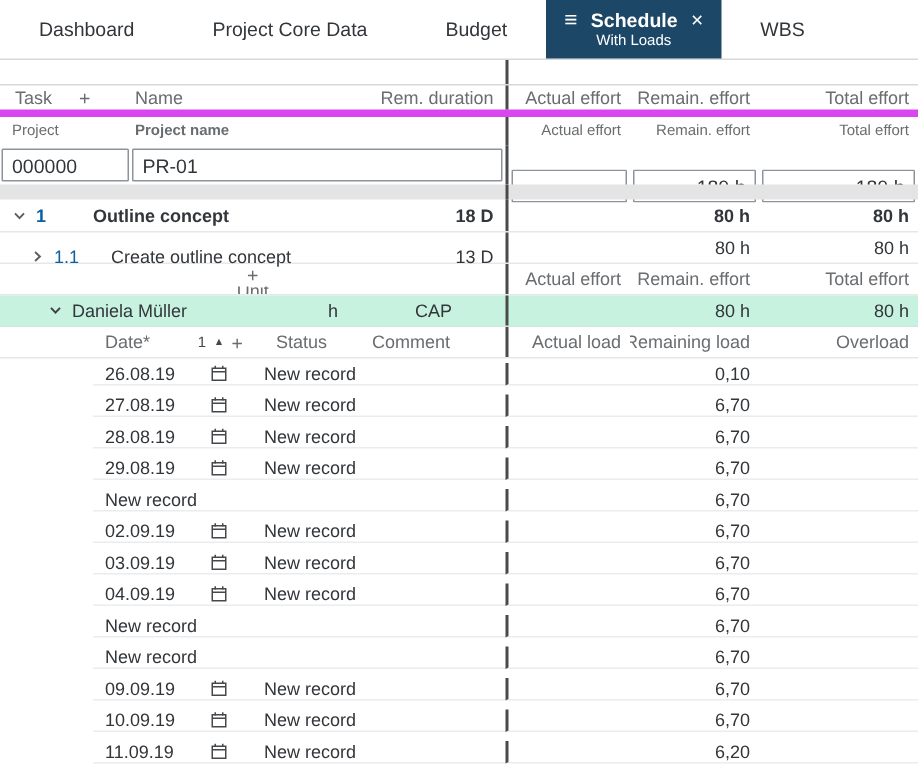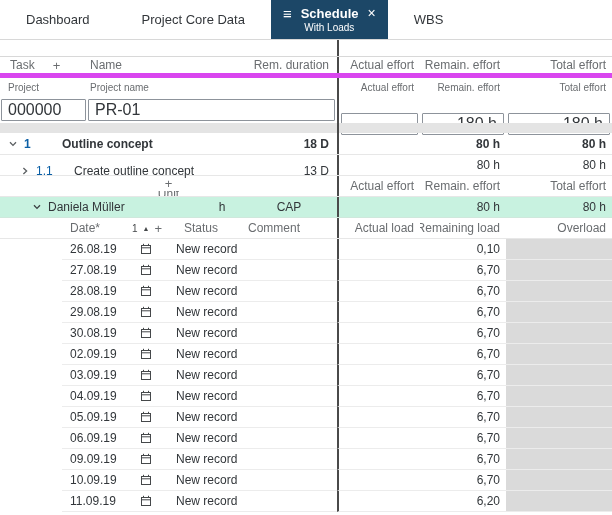--- a/index.html
+++ b/index.html
@@ -35,25 +35,25 @@
   .num{color:var(--task-number-text);}
 
   .gap{height:16px;}
   .hdr-main{height:22px;border-top:1px solid #d8d8d8;border-bottom:5px solid #d946ef;}
   .hdr-main .c-task{width:88px;padding-left:10px;gap:18px;}
   .c-name{width:153px;padding-left:2px;}
   .c-dur{width:96px;justify-content:flex-end;padding-right:8px;}
 
   .hdr-project{height:19px;font-size:10px;}
   .c-proj{width:88px;padding-left:8px;}
-  .c-projname{flex:1;padding-left:2px;}
+  .c-projname{flex:1;padding-left:2px;font-weight:bold;}
 
   .row-input{height:26px;}
   .ibox{border:1px solid #8d939b;border-radius:1px;height:22px;background:#fff;
-        font-family:"Liberation Sans",sans-serif;font-size:16px;color:#32363a;padding:0 6px;outline:none;}
+        font-family:"Liberation Sans",sans-serif;font-size:13px;color:#32363a;padding:0 6px;outline:none;}
   .ibox.id{width:85px;margin-left:1px;}
   .ibox.nm{flex:1;margin:0 2px;}
   .row-input .cell{padding:0 2px;margin-top:28px;}
   .ibox.val{width:100%;text-align:right;}
 
   .sep .left,.sep .right{background:#e4e4e4;height:10px;}
 
   .trow1{height:22px;border-bottom:1px solid #e7e7e7;}
   .trow1 .left{padding-left:6px;}
   .trow2{height:21px;border-bottom:1px solid #e7e7e7;}
@@ -75,34 +75,35 @@
   .date-hdr{height:21px;border-bottom:1px solid #e7e7e7;}
   .spacer{width:62px;flex:none;align-self:stretch;}
   .c-date{width:106px;padding-left:8px;padding-right:6px;}
   .sortgrp{margin-left:auto;display:flex;align-items:center;gap:5px;color:#45484a;}
   .sortnum{font-size:10px;}
   .sortarrow{font-size:7px;line-height:7px;}
   .c-status{width:72px;padding-left:16px;}
   .c-status-val{width:72px;padding-left:8px;}
   .c-comment{flex:1;padding-left:8px;}
 
-  .drow{height:21px;}
+  .drow{height:21px;align-items:center;}
   .dcontent{flex:1;display:flex;align-items:center;height:100%;border-bottom:1px solid #ececec;}
   .drow .right{border-bottom:1px solid #ececec;}
   .dtext{}
   .calicon{margin-left:auto;margin-right:10px;display:flex;align-items:center;cursor:pointer;}
   .overload{background:var(--overload-cell-bg);height:100%;}
   .res-row .ct{height:100%;}
 </style>
 </head>
 <body>
 
 <div class="tabbar">
   <div class="tab">Dashboard</div>
   <div class="tab">Project Core Data</div>
+  <div class="tab">Budget</div>
   <div class="tab active">
     <div class="trow">
       <span class="burger">≡</span>
       <span>Schedule</span>
       <span class="closex">×</span>
     </div>
     <div class="sub">With Loads</div>
   </div>
   <div class="tab">WBS</div>
 </div>
@@ -354,31 +355,20 @@
         <div class="cell ca rgt"></div>
         <div class="cell cr rgt">6,70</div>
         <div class="cell ct rgt overload"></div>
       </div>
     </div>
 
     <div class="row drow">
       <div class="left">
         <div class="spacer"></div>
         <div class="dcontent">
-          <div class="cell c-date">
-            <span class="dtext">30.08.19</span>
-            <span class="calicon">
-              <svg width="12" height="12" viewBox="0 0 12 12">
-                <rect x="1.5" y="2.5" width="9" height="8" fill="none" stroke="#45484a"></rect>
-                <line x1="3.5" y1="0.8" x2="3.5" y2="3" stroke="#45484a"></line>
-                <line x1="8.5" y1="0.8" x2="8.5" y2="3" stroke="#45484a"></line>
-                <line x1="1.5" y1="4.8" x2="10.5" y2="4.8" stroke="#45484a"></line>
-              </svg>
-            </span>
-          </div>
           <div class="cell c-status-val">New record</div>
           <div class="cell c-comment"></div>
         </div>
       </div>
       <div class="right">
         <div class="cell ca rgt"></div>
         <div class="cell cr rgt">6,70</div>
         <div class="cell ct rgt overload"></div>
       </div>
     </div>
@@ -458,57 +448,35 @@
         <div class="cell ca rgt"></div>
         <div class="cell cr rgt">6,70</div>
         <div class="cell ct rgt overload"></div>
       </div>
     </div>
 
     <div class="row drow">
       <div class="left">
         <div class="spacer"></div>
         <div class="dcontent">
-          <div class="cell c-date">
-            <span class="dtext">05.09.19</span>
-            <span class="calicon">
-              <svg width="12" height="12" viewBox="0 0 12 12">
-                <rect x="1.5" y="2.5" width="9" height="8" fill="none" stroke="#45484a"></rect>
-                <line x1="3.5" y1="0.8" x2="3.5" y2="3" stroke="#45484a"></line>
-                <line x1="8.5" y1="0.8" x2="8.5" y2="3" stroke="#45484a"></line>
-                <line x1="1.5" y1="4.8" x2="10.5" y2="4.8" stroke="#45484a"></line>
-              </svg>
-            </span>
-          </div>
-          <div class="cell c-status-val">New record</div>
-          <div class="cell c-comment"></div>
-        </div>
-      </div>
-      <div class="right">
-        <div class="cell ca rgt"></div>
-        <div class="cell cr rgt">6,70</div>
-        <div class="cell ct rgt overload"></div>
-      </div>
-    </div>
-
-    <div class="row drow">
-      <div class="left">
-        <div class="spacer"></div>
-        <div class="dcontent">
-          <div class="cell c-date">
-            <span class="dtext">06.09.19</span>
-            <span class="calicon">
-              <svg width="12" height="12" viewBox="0 0 12 12">
-                <rect x="1.5" y="2.5" width="9" height="8" fill="none" stroke="#45484a"></rect>
-                <line x1="3.5" y1="0.8" x2="3.5" y2="3" stroke="#45484a"></line>
-                <line x1="8.5" y1="0.8" x2="8.5" y2="3" stroke="#45484a"></line>
-                <line x1="1.5" y1="4.8" x2="10.5" y2="4.8" stroke="#45484a"></line>
-              </svg>
-            </span>
-          </div>
+          <div class="cell c-status-val">New record</div>
+          <div class="cell c-comment"></div>
+        </div>
+      </div>
+      <div class="right">
+        <div class="cell ca rgt"></div>
+        <div class="cell cr rgt">6,70</div>
+        <div class="cell ct rgt overload"></div>
+      </div>
+    </div>
+
+    <div class="row drow">
+      <div class="left">
+        <div class="spacer"></div>
+        <div class="dcontent">
           <div class="cell c-status-val">New record</div>
           <div class="cell c-comment"></div>
         </div>
       </div>
       <div class="right">
         <div class="cell ca rgt"></div>
         <div class="cell cr rgt">6,70</div>
         <div class="cell ct rgt overload"></div>
       </div>
     </div>

